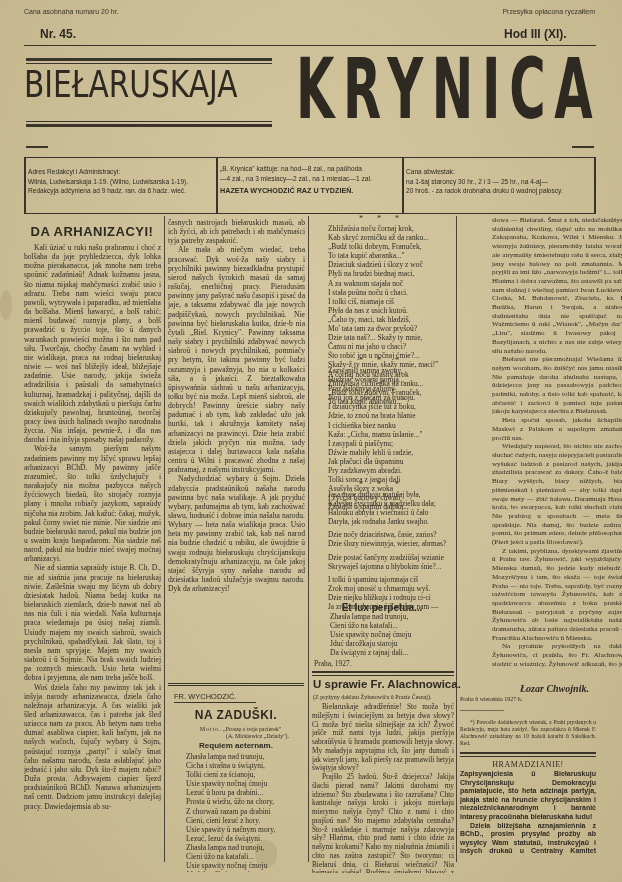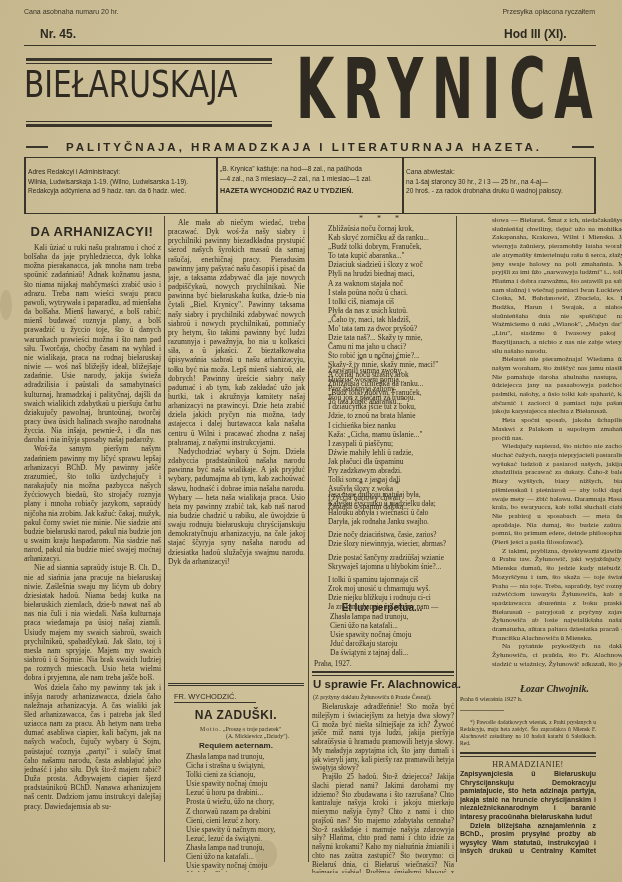--- a/index.html
+++ b/index.html
@@ -48,21 +48,20 @@
   <div class="rule" style="left:24px;top:45px;width:572px;height:1px;"></div>
 
   <div class="rule" style="left:26px;top:58px;width:246px;height:3px;"></div>
   <div class="rule" style="left:26px;top:63px;width:246px;height:1px;"></div>
   <div class="abs mast-left" style="left:24px;top:62px;">BIEŁARUSKAJA</div>
   <div class="rule" style="left:26px;top:121px;width:246px;height:1px;"></div>
   <div class="rule" style="left:26px;top:124px;width:246px;height:3px;"></div>
   <div class="abs mast-right" style="left:296px;top:40px;">KRYNICA</div>
 
   <div class="rule" style="left:26px;top:146px;width:22px;height:2px;"></div>
-  <div class="abs subtitle" style="left:66px;top:141px;">PALITYČNAJA, HRAMADZKAJA I LITERATURNAJA HAZETA.</div>
   <div class="rule" style="left:572px;top:146px;width:22px;height:2px;"></div>
 
   <div class="box" style="left:24px;top:157px;width:572px;height:55px;"></div>
   <div class="rule" style="left:24px;top:157px;width:2px;height:56px;"></div>
   <div class="rule" style="left:594px;top:157px;width:2px;height:56px;"></div>
   <div class="rule" style="left:216px;top:157px;width:2px;height:56px;"></div>
   <div class="rule" style="left:402px;top:157px;width:2px;height:56px;"></div>
 
   <div class="boxcell" style="left:28px;top:167px;width:186px;">
     <div>Adres Redakcyi i Administracyi:</div>
@@ -86,20 +85,21 @@
 
   <div class="abs head1" style="left:24px;top:224px;width:136px;">DA ARHANIZACYI!</div>
   <div class="col" style="left:24px;top:243px;width:137px;height:612px;">
     <p>Kali ŭziać u ruki našu prahramu i choć z bolšaha da jaje pryhledziecca, dyk lohka možna pierakanacca, jak mnoha nam treba spoŭnić zadańniaŭ! Adnak kožnamu jasna, što niama nijakaj mahčymaści zrabić usio i adrazu. Treba nam wieści swaju pracu pawoli, wytrywała i paparadku, ad mienšaha da bolšaha. Mienš hawaryć, a bolš rabić; mienš budawać roznyja plany, a bolš prawadzić u žyccio toje, što ŭ danych warunkach prawieści možna i što nam pad siłu. Twor­čaja, choćby časam na wyhlad i nie wialikaja, praca na rodnaj biełaruskaj niwie — woś naš bližejšy ideał, bližejšaje zadańnie. Usie narody, jakija świeža adradzilisia i paŭstali da samabytnaści kulturnaj, hramadzkaj i palityčnaj, dajšli da swaich wialikich zdabytkaŭ u pieršuju čarhu dziakujučy pawolnaj, hruntoŭnaj, twor­čaj pracy ŭwa ŭsich halinach swajho narodnaha žyccia. Nia inšaja, pewnie-ž, i dla nas daroha i nia inšyja sposaby našaj padarožy.</p>
     <p>Woś-ža samym pieršym našym zadańniem pawinny my ličyć sprawu lepšaj arhanizacyi BChD. My pawinny jašče zrazumieć, što tolki ŭzdychajučy i narakajučy nia možna pazbycca našych žyćciowych biedaŭ, što strojačy roznyja plany i mnoha robiačy jazykom, sapraŭdy nijčoha nia zrobim. Jak kažuć: čakaj, mužyk, pakul čorny swiet nie minie. Nie siadzie ani budzie biełaruski narod, pakul nia budzie jon u swaim kraju haspadarom. Nia siadzie naš narod, pakul nia budzie mieć swajej moćnaj arhanizacyi.</p>
     <p>Nie ad siannia sapraŭdy istuje B. Ch. D., nie ad siańnia jana pracuje na biełaruskaj niwie. Zaślešnia swaju my lićym ub dobry dziesiatak hadoŭ. Niama bedaj kutka na biełaruskich ziemlach, dzie-b nawat naš ab nas nia čuli i nia wiedali. Naša kulturnaja praca wiedamaja pa ŭsioj našaj ziamli. Usiudy majem my swaich siabroŭ, swaich prychilnikaŭ, spahadčykaŭ. Jak ślato, toj i mesla nam spryjaje. Majem my swaich siabroŭ i ŭ Sojmie. Nia brak swaich ludziej pa roznych miescach. Usio heta wielmi dobra i pryjemna, ale nam treba jašče bolš.</p>
     <p>Woś dziela čaho my pawinny tak jak i inšyja narody arhanizawacca, dziela čaho naležnaja arhanizacyja. A čas wialiki jak šled arhanizawacca, čas i patreba jak šled uziacca nam za pracu. Ab hetym nam treba dumać asabliwa ciapier, kali bačym, jak na našych wačoch, čujučy wybary ŭ Sojm, paŭstajuć roznyja „partyi" i sulačy šmat čaho našamu narodu, časta asłablajuć jaho jednaść i jaho siłu. Dyk što-ž majem rabić? Duža prosta. Adbywajem ciapier šjezd pradstaŭnikoŭ BChD. Nanawa arhanizujem naš centr. Dadziom jamu instrukcyi dalejšaj pracy. Dawiedajemsia ab su-</p>
   </div>
 
   <div class="col" style="left:168px;top:218px;width:137px;height:458px;">
+    <p style="text-indent:0">časnych nastrojach biełaruskich masaŭ, ab ich žyćci, ab ich patrebach i ab mahčymaści tyja patreby zaspakoić.</p>
     <p>Ale mała ab niečym wiedać, treba pracawać. Dyk woś-ža našy siabry i prychilniki pawinny biezadkładna prystupić sierod našych šyrokich masaŭ da samaj rašučaj, enerhičnaj pracy. Pieradusim pawinny jany pašyrać našu časopiś i pisać da jaje, a taksama zdabywać dla jaje nowych padpiščykaŭ, nowych prychilnikaŭ. Nie pawinna być biełaruskaha kutka, dzie-b nia čytali „Biel. Krynicy". Pawinny taksama našy siabry i prychilniki zdabywać nowych siabroŭ i nowych prychilnikaŭ, pomniačy pry hetym, što takimi pawinny być ludzi razumnyja i pawažnyja, bo nia u kolkaści siła, a ŭ jakaści. Z bieztałkowaha ŭpisywańnia siabraŭ u našu arhanizacyju, tołku być nia moža. Lepš mienš siabroŭ, ale dobrych! Pawinny ŭreście siabry našy padumać i ab tym, kab zakładać užo jak hurtki, tak i akružnyja kamitety našaj arhanizacyi na prawincyi. Dzie heta zrabić dziela jakich pryčyn nia možna, tady astajecca i dalej hurtawacca kala našaha centru ŭ Wilni i pracawać zhodna z našaj prahramaj, z našymi instrukcyjami.</p>
     <p>Nadychodziać wybary ŭ Sojm. Dzieła zdabyccia pradstaŭnikoŭ našaha narodu pawinna być naša wialikaje. A jak pryjduć wybary, padumajma ab tym, kab zachoŭwać sławu, hodnaść i dobrae imia našaha narodu. Wybary — heta naša wialikaja praca. Usio heta my pawinny zrabić tak, kab naš narod nia budzie chadzić u rabiku, ale ŭwojdzie ŭ swaju rodnuju biełaruskuju chryścijanskuju demokratyčnuju arhanizacyju, na čale jakoj stajać ščyryja syny našaha narodu ad dziesiatka hadoŭ služačyja swajmu narodu. Dyk da arhanizacyi!</p>
   </div>
   <div class="rule" style="left:168px;top:683px;width:136px;height:1px;"></div>
   <div class="rule" style="left:168px;top:685px;width:136px;height:1px;"></div>
   <div class="abs sans-b" style="left:174px;top:692px;font-size:7.5px;font-weight:normal;">FR. WYCHODZIĆ.</div>
   <div class="rule" style="left:174px;top:702px;width:82px;height:1px;"></div>
   <div class="abs head1" style="left:168px;top:708px;width:136px;font-size:12px;">NA ZADUŠKI.</div>
   <div class="abs small" style="left:200px;top:726px;width:104px;font-size:5.8px;line-height:7px;">
     <span style="letter-spacing:1px;">Motto.</span>

